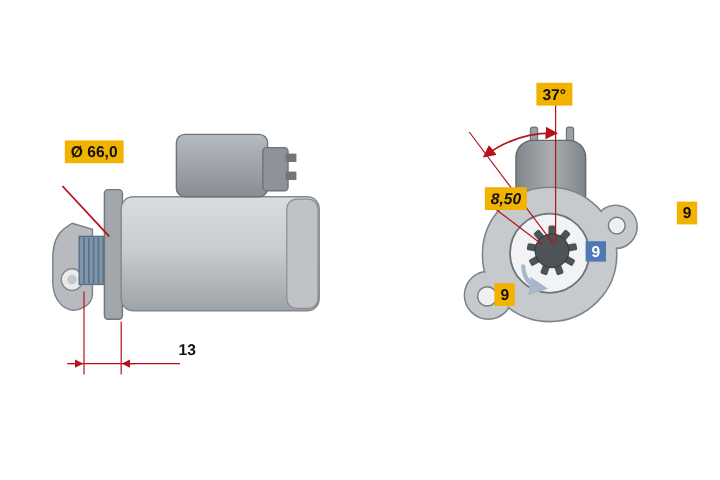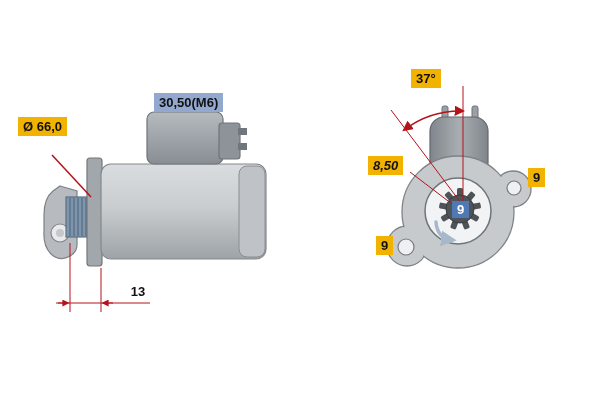--- a/index.html
+++ b/index.html
@@ -4,21 +4,21 @@
 <style>
   * { margin:0; padding:0; box-sizing:border-box; }
   html,body { background:#ffffff; font-family:"Liberation Sans", sans-serif; }
   .canvas {
     position:relative; width:600px; height:400px;
     background:#ffffff; overflow:hidden;
   }
   svg.drawing { position:absolute; left:0; top:0; }
   .label {
     position:absolute; font-size:13px; font-weight:700; color:#111;
-    line-height:15px; padding:2px 5px; white-space:nowrap;
+    line-height:15px; padding:2px 5px; white-space:nowrap;margin-left:36px;
   }
   .label.yellow { background:var(--label-yellow,#F2B200); }
   .label.blue   { background:var(--label-blue-light,#93A8CE); }
   .label.blue-dark { background:var(--label-blue-dark,#4F79B5); color:#fff; padding:1px 5px; }
   .label.plain  { background:transparent; padding:0; }
   .red-line  { stroke:var(--annotation-red,#B5121B); stroke-width:1.5; fill:none; }
   .red-thin  { stroke:var(--annotation-red,#B5121B); stroke-width:1;   fill:none; }
   .rot-line  { stroke:var(--rotation-arrow,#A6B8CA); stroke-width:3.5; fill:none; stroke-linecap:round; }
 </style>
 </head>
@@ -123,23 +123,22 @@
     <g>
       <line class="red-thin" x1="463" y1="86" x2="463" y2="203"></line>
       <line class="red-thin" x1="391" y1="110" x2="461" y2="203"></line>
       <path class="red-line" d="M404,130 A93,93 0 0 1 463,111" marker-start="url(#arrowRed)" marker-end="url(#arrowRed)"></path>
       <line class="red-thin" x1="410" y1="172" x2="452" y2="204"></line>
     </g>
   </svg>
 
   <div class="label yellow" style="left:18px; top:117px;">Ø 66,0</div>
 
-  <div class="label blue" style="left:154px; top:93px;">30,50(M6)</div>
 
-  <div class="label plain" style="left:124px; top:284px; width:28px; text-align:center;">13</div>
+  <div class="label plain" style="left:106px; top:284px; width:28px; text-align:center;">13</div>
 
   <div class="label yellow" style="left:411px; top:69px;">37°</div>
 
   <div class="label yellow" style="left:368px; top:156px;font-style:italic;">8,50</div>
 
   <div class="label yellow" style="left:528px; top:168px;">9</div>
 
   <div class="label yellow" style="left:376px; top:236px;">9</div>
 
   <div class="label blue-dark" style="left:452px; top:201px;">9</div>

